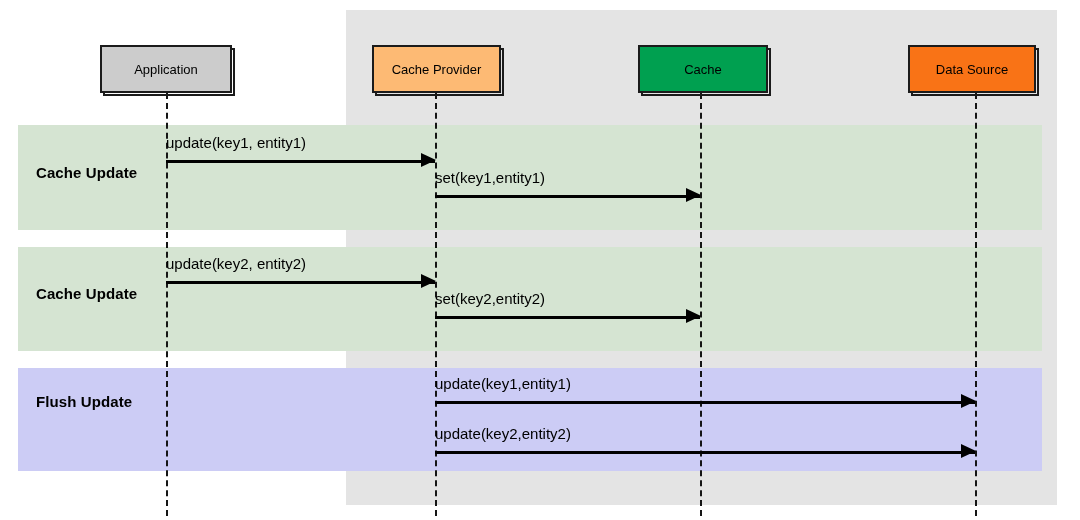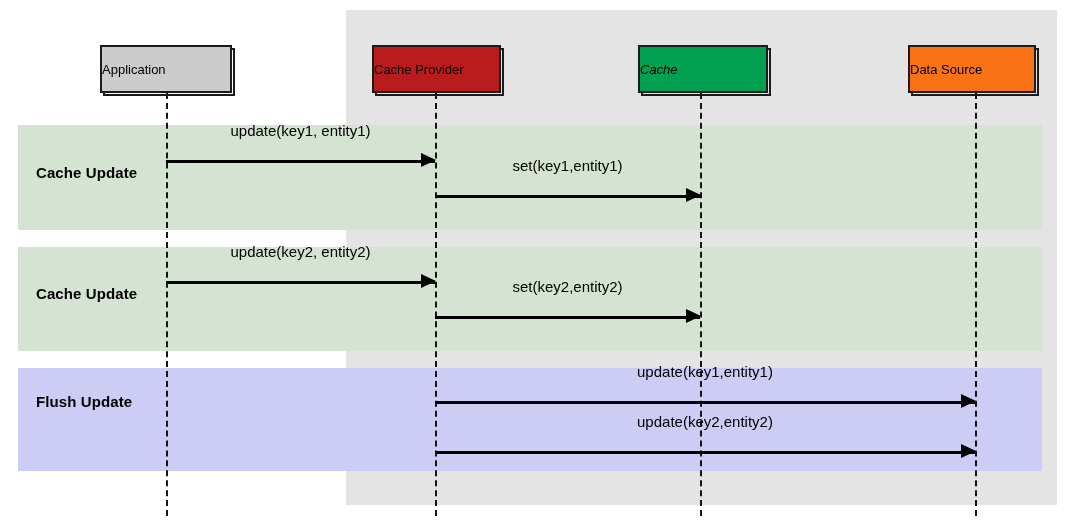--- a/index.html
+++ b/index.html
@@ -48,21 +48,21 @@
     width:100%;height:100%;
     border:2.5px solid #1b1b1b;
     box-sizing:border-box;
   }
   .actor .face{
     position:absolute;
     left:0;top:0;
     width:100%;height:100%;
     border:2.5px solid #1b1b1b;
     box-sizing:border-box;
-    display:flex;align-items:center;
+    display:flex;align-items:center;justify-content:center;
   }
   .actor .name{
     font-size:13px;
     color:#000000;
     white-space:nowrap;
     text-align:center;
     line-height:1;
   }
 
   
@@ -77,23 +77,23 @@
   .msg .head{
     position:absolute;
     right:-1px;top:-7px;
     width:0;height:0;
     border-top:7px solid transparent;
     border-bottom:7px solid transparent;
     border-left:15px solid #000000;
   }
   .msg .caption{
     position:absolute;
-    bottom:22px;
+    bottom:10px;
     width:100%;
-    text-align:center;
+    text-align:left;
     font-size:15px;
     color:#000000;
     white-space:nowrap;
     line-height:1;
   }
 </style>
 </head>
 <body>
 
 <div id="stage">
@@ -151,27 +151,27 @@
 
   <div id="actors-layer">
       <div class="actor" style="left: 100px; top: 45px; width: 132px; height: 48px;">
         <div class="shadow"></div>
         <div class="face" style="background: rgb(204, 204, 204);">
           <span class="name">Application</span>
         </div>
       </div>
       <div class="actor" style="left: 372px; top: 45px; width: 129px; height: 48px;">
         <div class="shadow"></div>
-        <div class="face" style="background: #b91c1c;">
+        <div class="face" style="background: #fdba74;">
           <span class="name">Cache Provider</span>
         </div>
       </div>
       <div class="actor" style="left: 638px; top: 45px; width: 130px; height: 48px;">
         <div class="shadow"></div>
-        <div class="face" style="background: rgb(0, 160, 80); font-style: italic;">
+        <div class="face" style="background: rgb(0, 160, 80);">
           <span class="name">Cache</span>
         </div>
       </div>
       <div class="actor" style="left: 908px; top: 45px; width: 128px; height: 48px;">
         <div class="shadow"></div>
         <div class="face" style="background: #f97316;">
           <span class="name">Data Source</span>
         </div>
       </div>
     </div>

